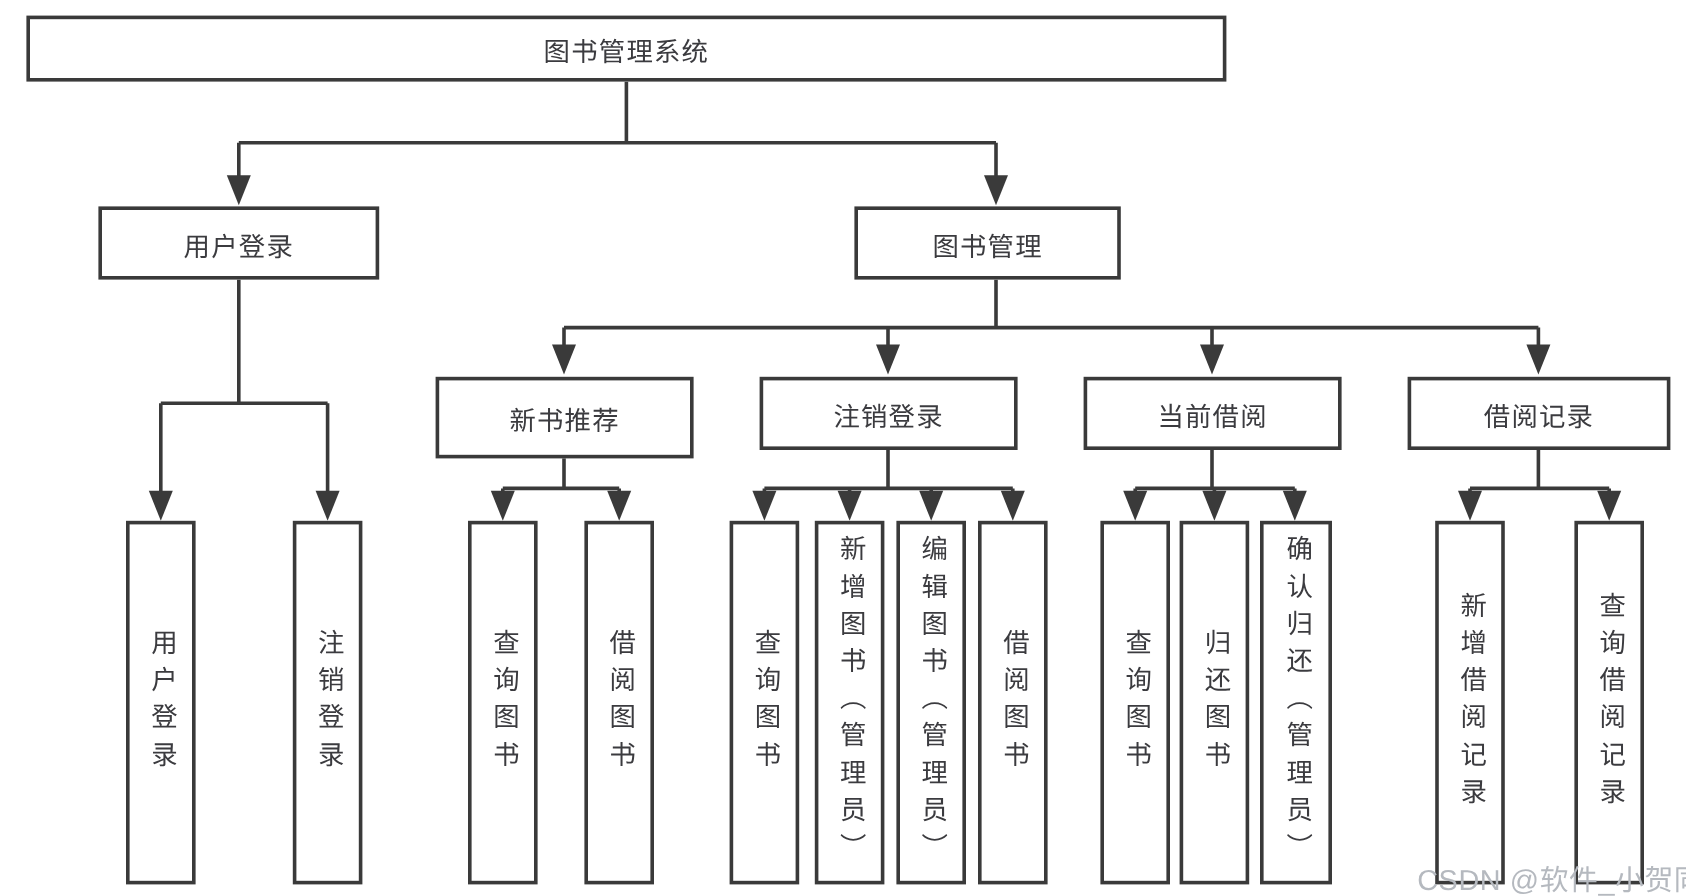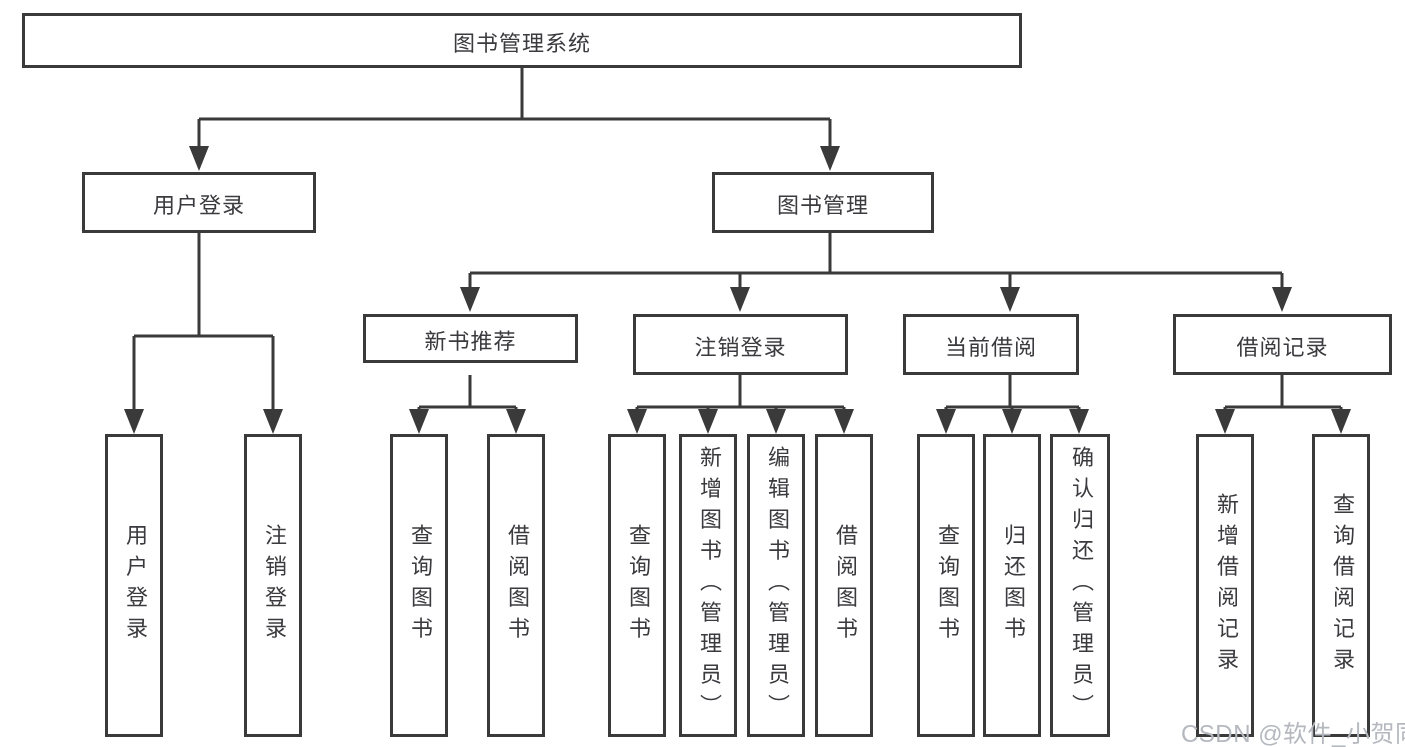--- a/index.html
+++ b/index.html
@@ -85,27 +85,27 @@
     <span class="lbl">图书管理系统</span>
   </div>
 
   <div class="node h" style="left:82px; top:172px; width:234px; height:61px;">
     <span class="lbl">用户登录</span>
   </div>
   <div class="node h" style="left:712px; top:172px; width:222px; height:61px;">
     <span class="lbl">图书管理</span>
   </div>
 
-  <div class="node h" style="left:363px; top:314px; width:215px; height:49px;">
+  <div class="node h" style="left:363px; top:314px; width:215px; height:68px;">
     <span class="lbl">新书推荐</span>
   </div>
   <div class="node h" style="left:633px; top:314px; width:215px; height:61px;">
     <span class="lbl">注销登录</span>
   </div>
-  <div class="node h" style="left:903px; top:314px; width:176px; height:61px;">
+  <div class="node h" style="left:903px; top:314px; width:215px; height:61px;">
     <span class="lbl">当前借阅</span>
   </div>
   <div class="node h" style="left:1173px; top:314px; width:219px; height:61px;">
     <span class="lbl">借阅记录</span>
   </div>
 
   <div class="node v" style="left:105px; top:434px; width:58px; height:303px;">
     <span class="lbl">用户登录</span>
   </div>
   <div class="node v" style="left:244px; top:434px; width:58px; height:303px;">

